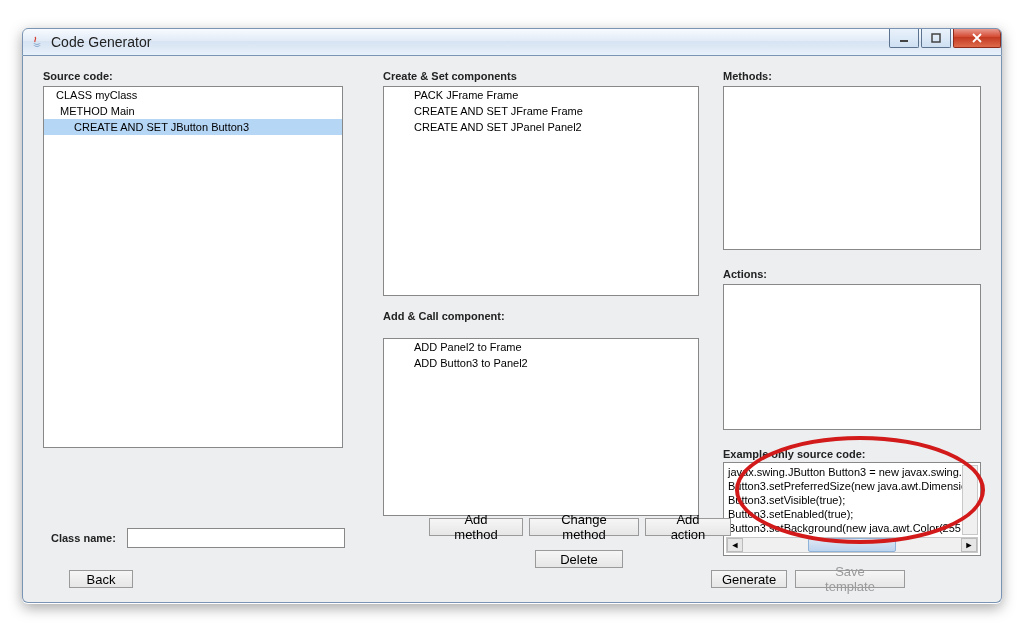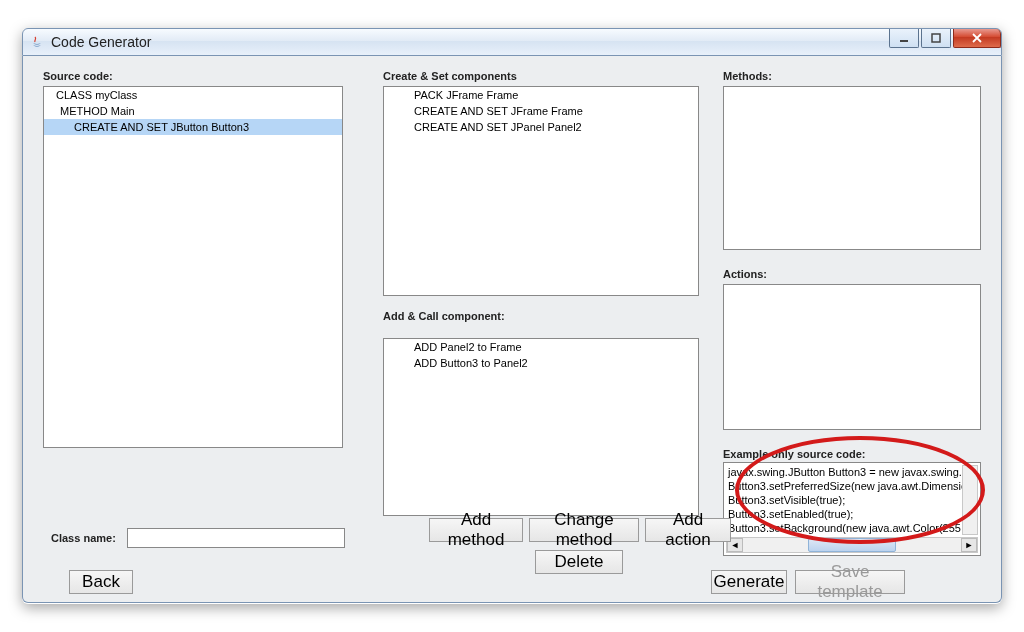--- a/index.html
+++ b/index.html
@@ -87,22 +87,22 @@
   position: relative;
 }
 .textinp {
   background: #fff;
   border: 1px solid #888;
   height: 20px;
 }
 .btn {
   background: linear-gradient(#f6f6f6,#e6e6e6);
   border: 1px solid #9a9a9a;
-  height: 24px;
-  font-size: 17px;
+  height: 18px;
+  font-size: 13px;
   display: inline-flex;
   align-items: center;
   justify-content: center;
   padding: 0 24px;
 }
 .btn[disabled] { color: #9a9a9a; }
 .scroll-h {
   position: absolute; left: 2px; right: 2px; bottom: 2px; height: 16px;
   background: #f0f0f0;
   border: 1px solid #c8c8c8;

